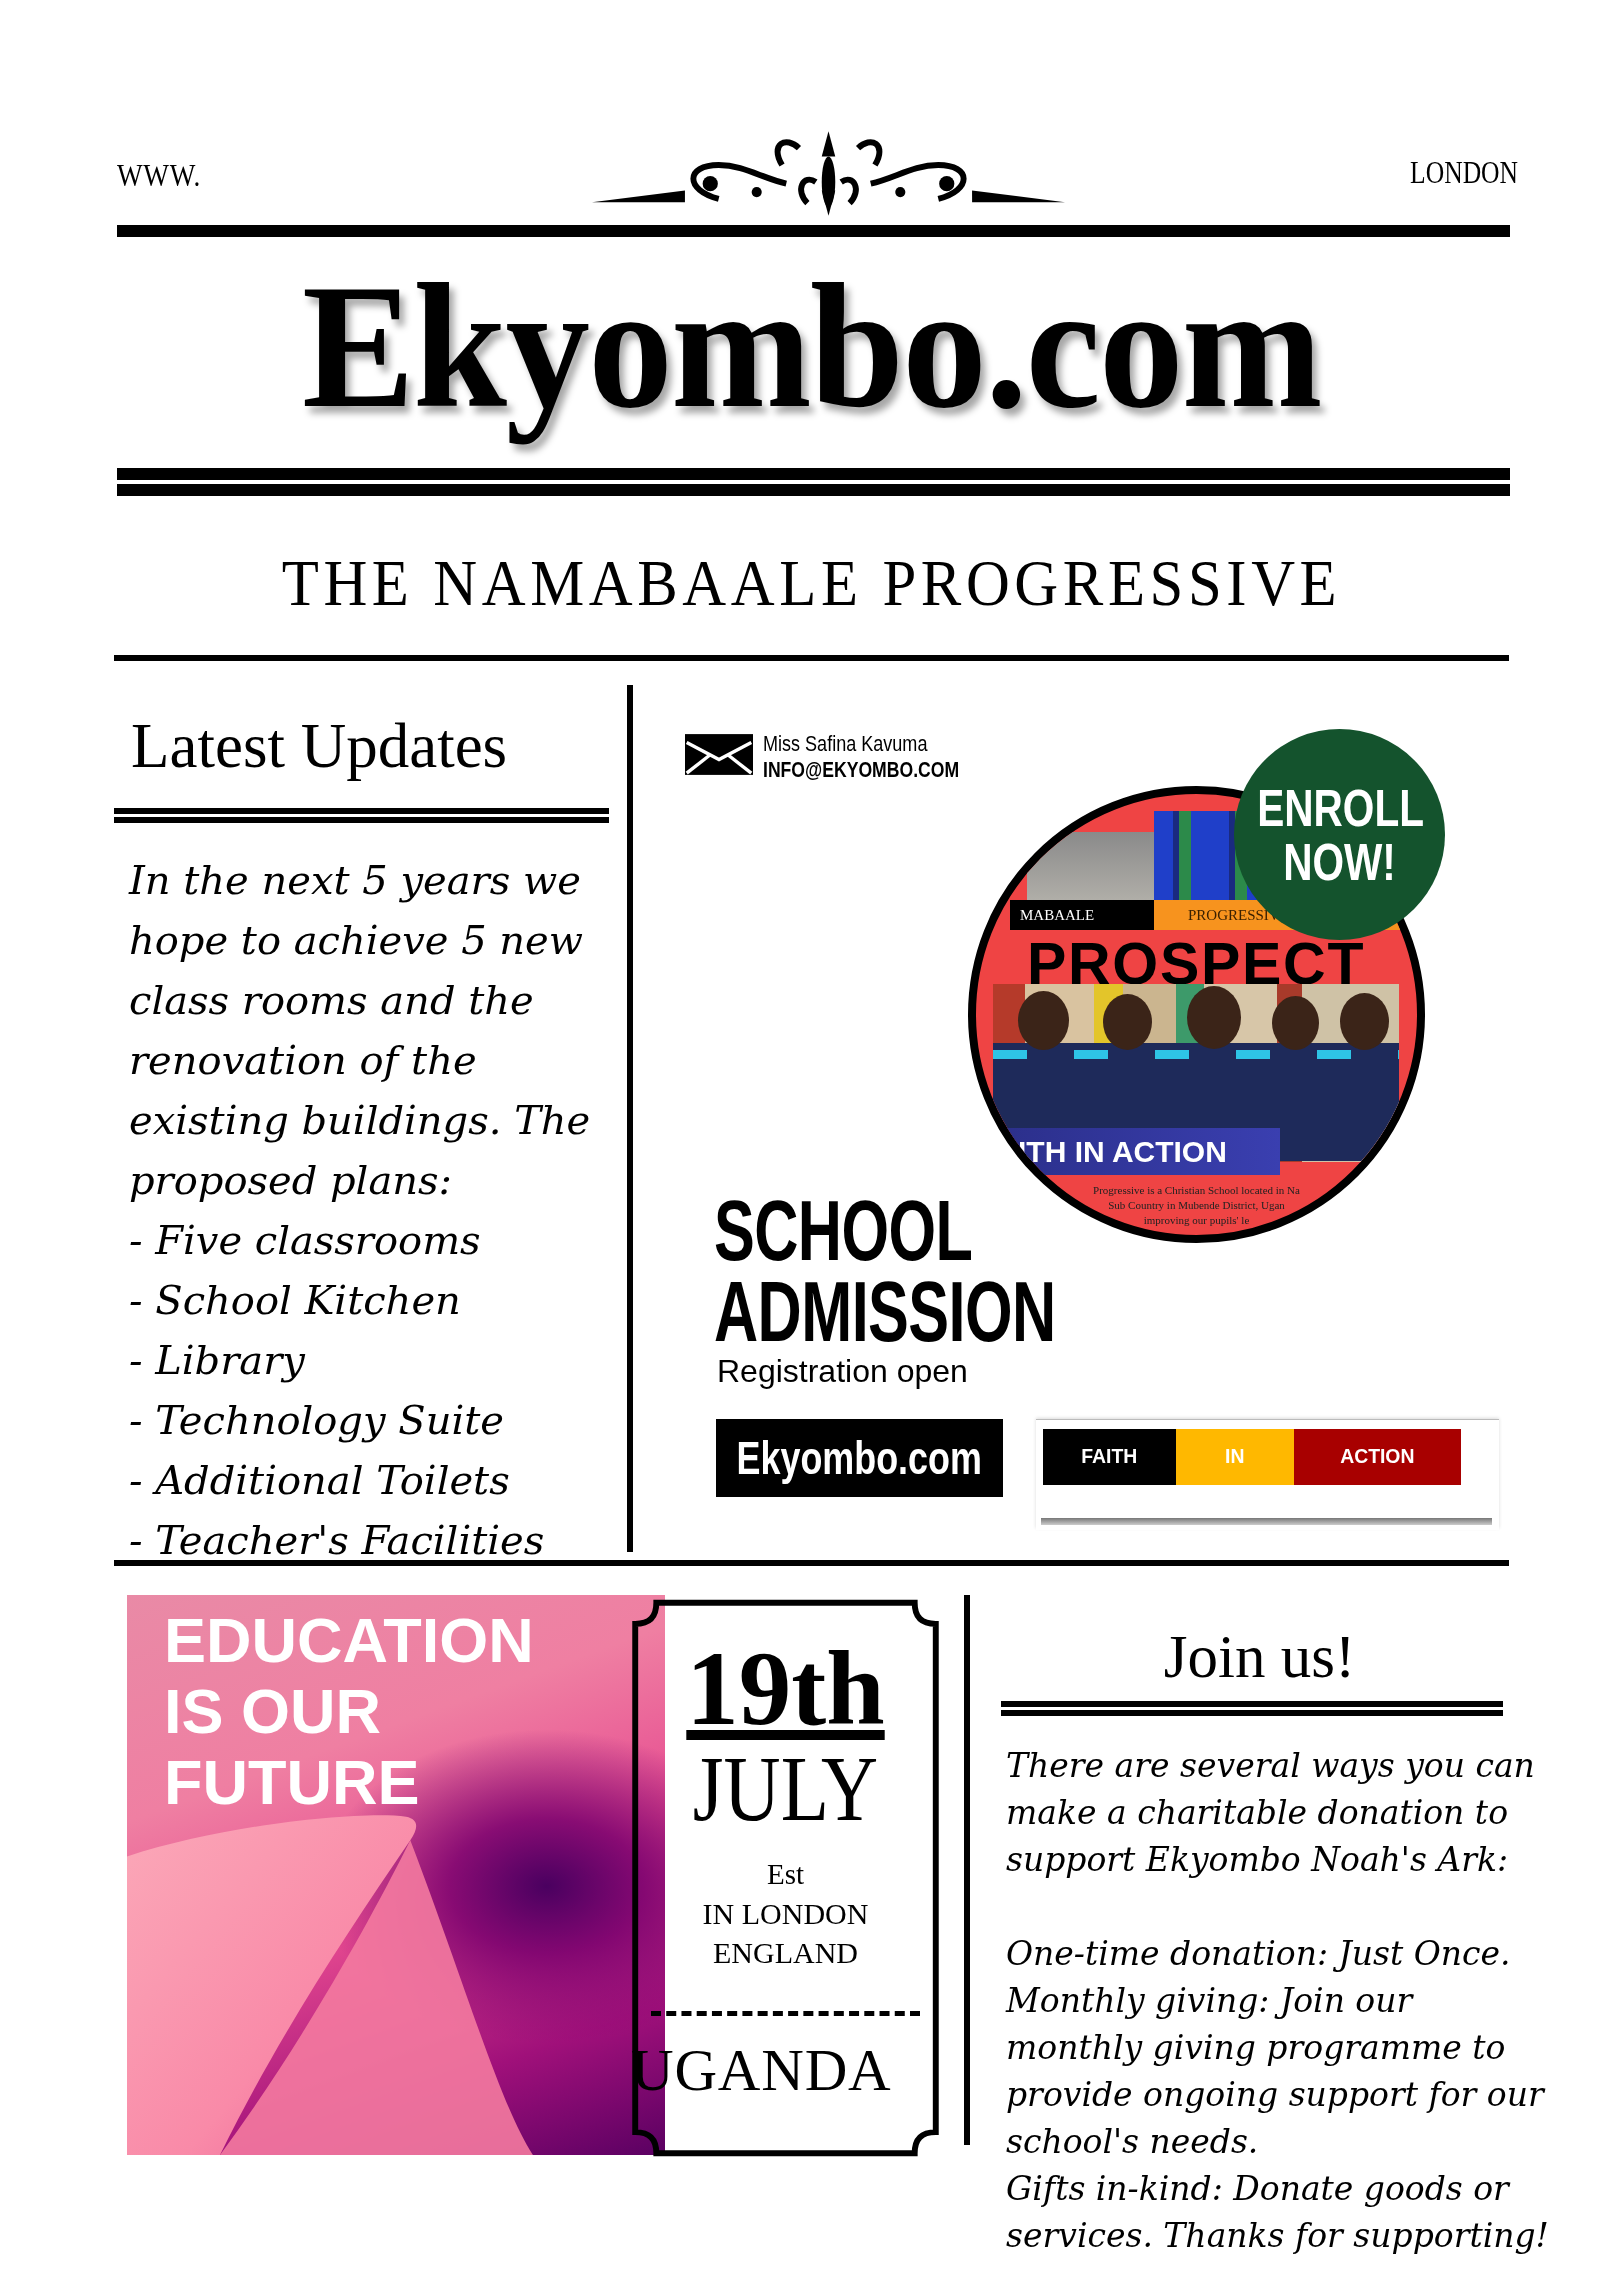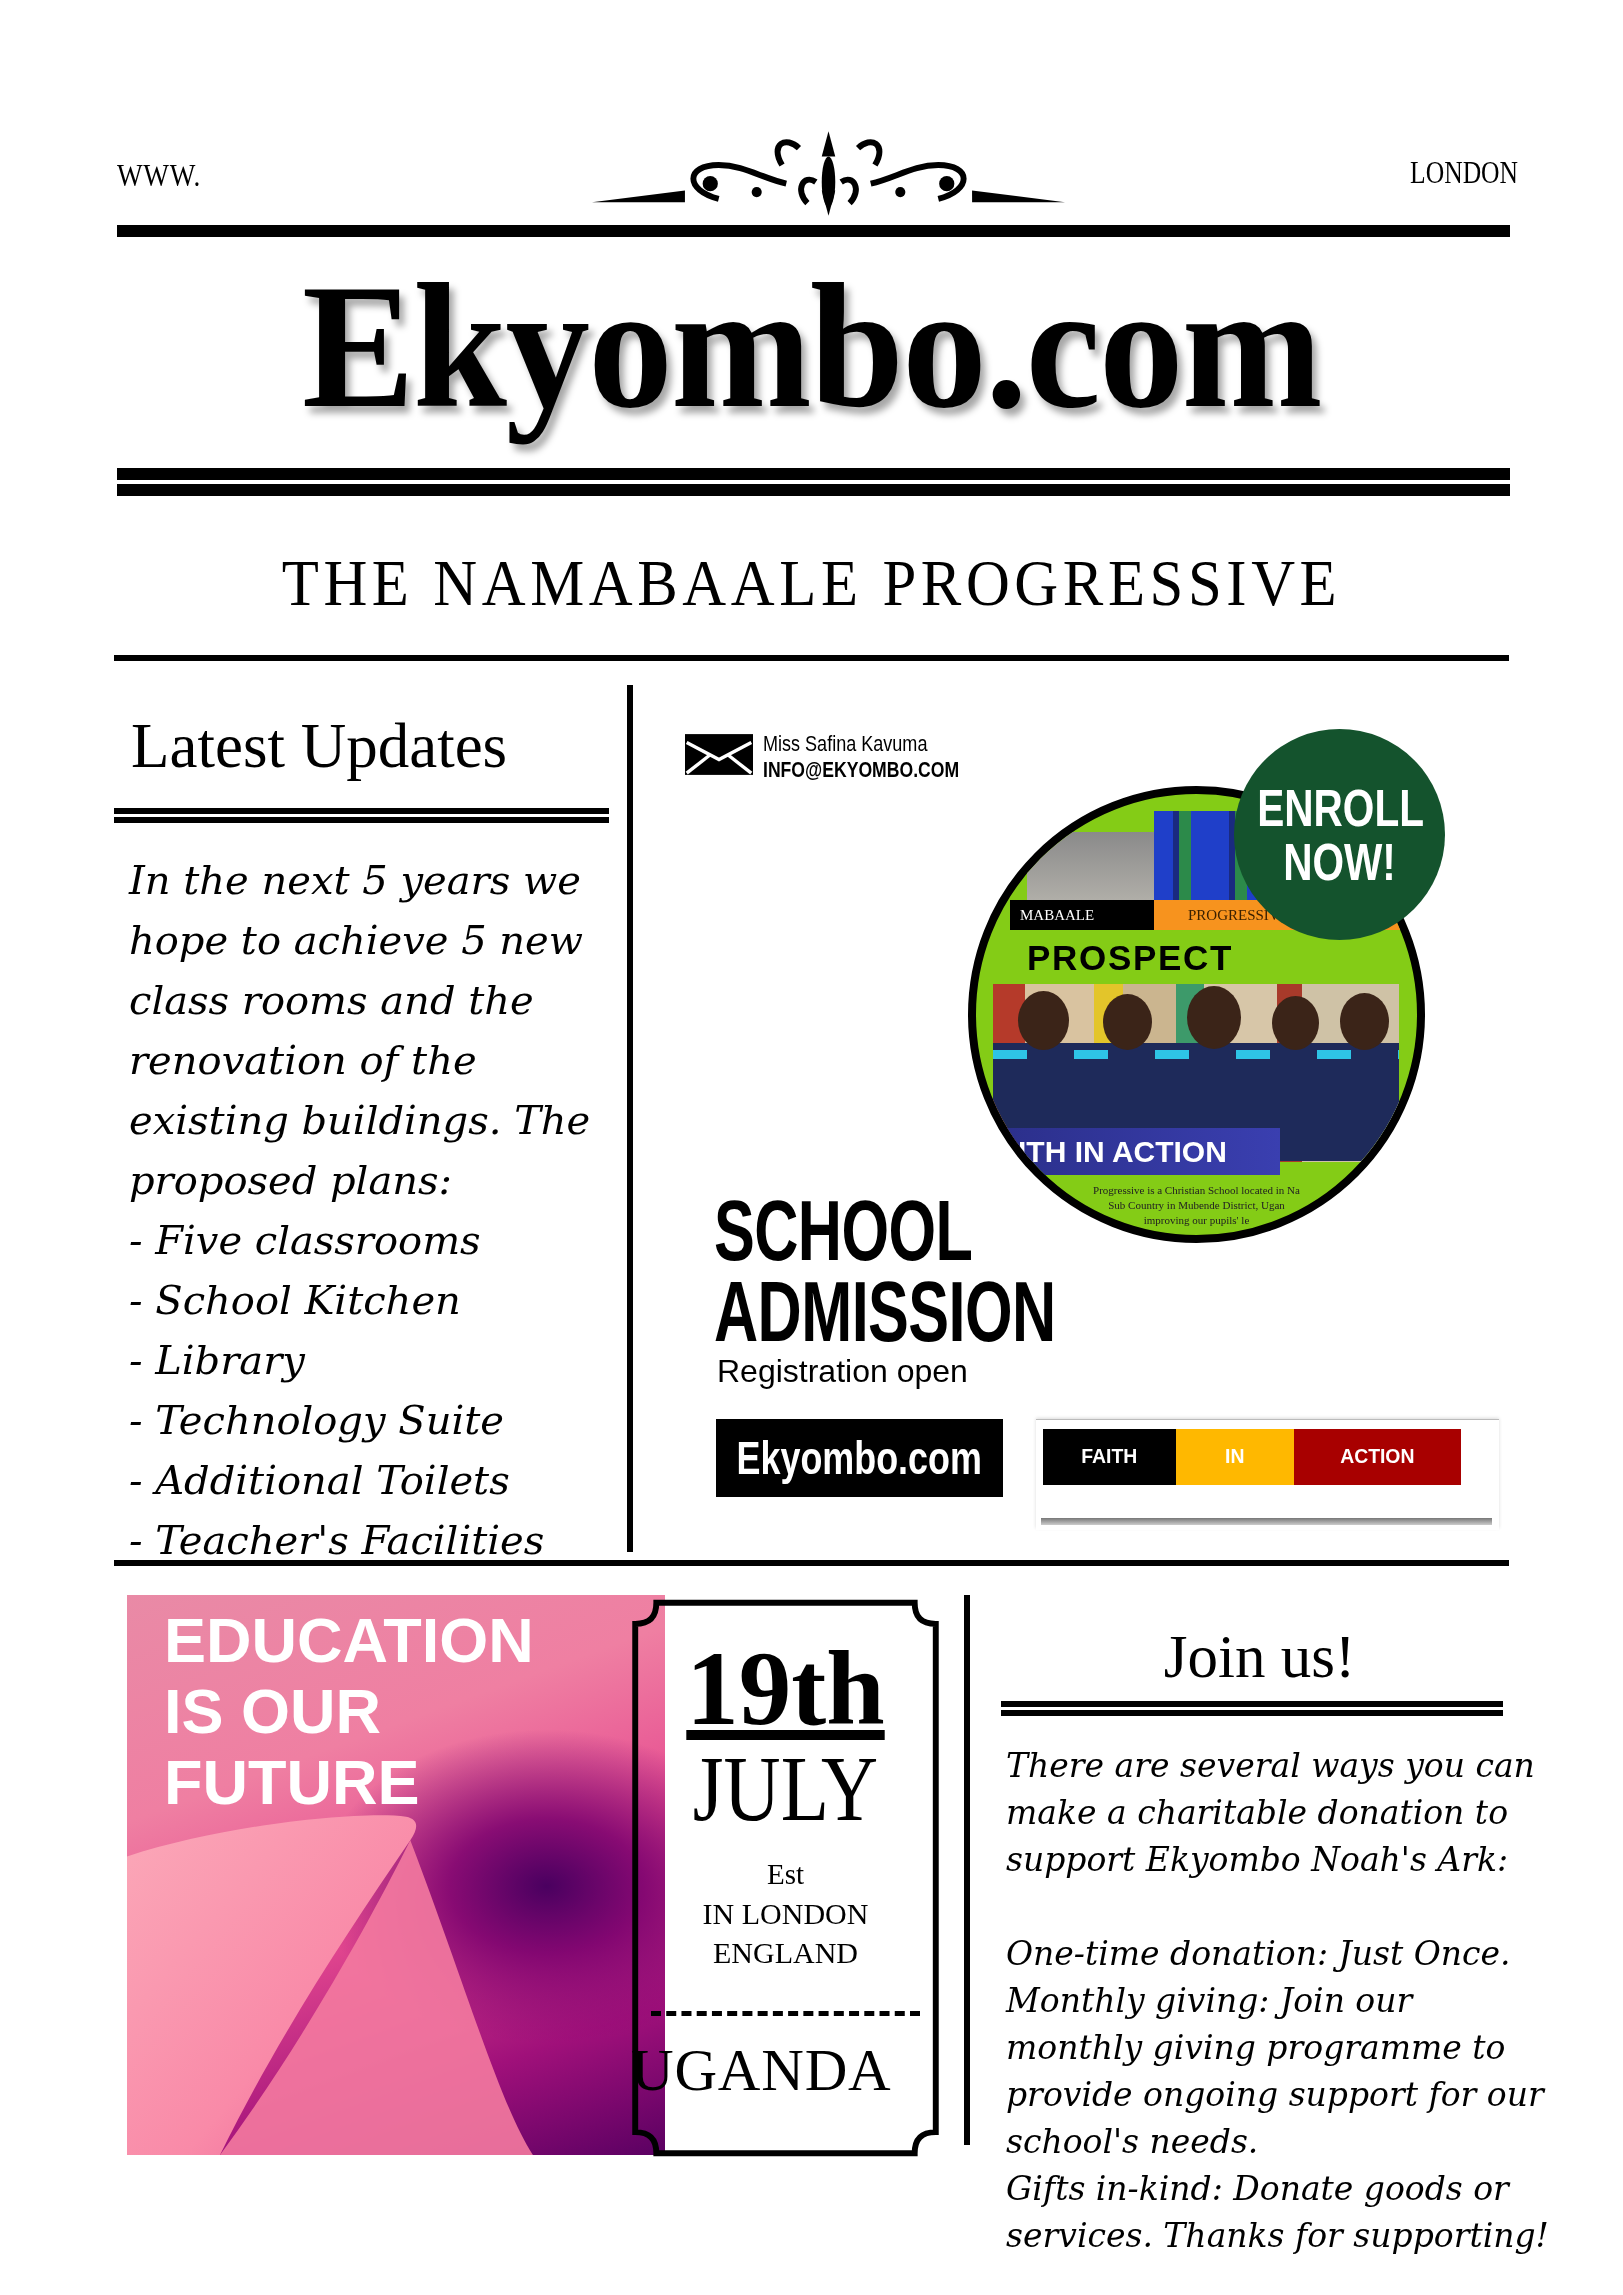--- a/index.html
+++ b/index.html
@@ -22,21 +22,21 @@
   
   .h-latest { left:131px; top:710px; font-size:63px; }
   .updates-body { left:129px; top:850px; width:507px; font-size:40px; line-height:60px; font-style:italic; }
   .updates-body div { white-space:nowrap; }
 
   
   .env { left:685px; top:734px; width:68px; height:41px; }
   .contact-name { left:763px; top:731px; font-size:22px; transform:scaleX(0.82); transform-origin:left top; }
   .contact-email { left:763px; top:757px; font-size:22px; font-weight:bold; transform:scaleX(0.8); transform-origin:left top; }
 
-  .photo-circle { left:968px; top:786px; width:457px; height:457px; border-radius:50%; border:8.5px solid #000; overflow:hidden; background:#84cc16; box-sizing:border-box;text-decoration:underline; }
+  .photo-circle { left:968px; top:786px; width:457px; height:457px; border-radius:50%; border:8.5px solid #000; overflow:hidden; background:#ef4444; box-sizing:border-box;text-decoration:underline; }
   .enroll { left:1234px; top:729px; width:211px; height:211px; border-radius:50%; background:#14532d; color:#fff; text-align:center;
             font-weight:bold; font-size:52px; line-height:54px; display:flex; flex-direction:column; justify-content:center; }
   .enroll span { display:block; transform:scaleX(0.78); }
 
   .school-adm { left:714px; top:1190px; font-size:85px; font-weight:bold; line-height:81px; transform:scaleX(0.72); transform-origin:left top; letter-spacing:-0.8px; }
   .reg-open { left:717px; top:1353px; font-size:32px; }
   .brand-box { left:716px; top:1419px; width:287px; height:78px; background:#000; color:#fff; display:flex; align-items:center; justify-content:center; }
   .brand-box span { font-size:46px; font-weight:bold; transform:scaleX(0.78); display:inline-block; }
   .fia-wrap { left:1036px; top:1419px; width:463px; height:110px; border-top:1.7px solid #bbb; box-shadow: 0 -0.8px 3.4px rgba(0,0,0,0.15); }
   .fia-bar { position:absolute; left:6.8px; top:8.5px; width:450px; height:56px; display:flex; }
@@ -132,21 +132,21 @@
 <div class="abs contact-name cond">Miss Safina Kavuma</div>
 <div class="abs contact-email cond">INFO@EKYOMBO.COM</div>
 
 <div class="abs photo-circle">
   <div style="position:absolute; left:0; top:0; width:100%; height:100%;">
 
     <div style="position:absolute; left:51px; top:38px; width:127px; height:68px; background:linear-gradient(#8a8a8a,#b0aea8);"></div>
     <div style="position:absolute; left:178px; top:17px; width:220px; height:89px; background:repeating-linear-gradient(90deg,#1f3fc9 0 18.6px,#1a2a80 18.6px 25px,#2c8a4a 25px 37px,#1f3fc9 37px 56px);"></div>
     <div class="lserif" style="position:absolute; left:34px; top:106px; width:144px; height:30px; background:#000; color:#fff; font-size:15px; line-height:30px; padding-left:10px; box-sizing:border-box;">MABAALE</div>
     <div class="lserif" style="position:absolute; left:178px; top:106px; width:254px; height:30px; background:#f7931e; color:#3a2000; font-size:15px; line-height:30px; padding-left:34px; box-sizing:border-box;">PROGRESSIVE</div>
-    <div class="sans" style="position:absolute; left:51px; top:144px; font-size:35px; font-weight:900; letter-spacing:1.7px;">PROSPECT</div>
+    <div class="sans" style="position:absolute; left:51px; top:136px; font-size:59px; font-weight:900; letter-spacing:1.7px;">PROSPECT</div>
 
     <div style="position:absolute; left:17px; top:190px; width:406px; height:178px; background:linear-gradient(90deg,#b53a2a 0 8%, #d9c3a0 8% 25%, #e3c52a 25% 32%, #cbb58f 32% 45%, #3d9a6a 45% 52%, #d7c6a8 52% 70%, #a83a2a 70% 76%, #cfc2a6 76%);">
       <div style="position:absolute; left:0; top:59px; width:100%; height:118px; background:#1e2a5a;"></div>
       <div style="position:absolute; left:25px; top:6.8px; width:51px; height:59px; border-radius:50%; background:#3b2418;"></div>
       <div style="position:absolute; left:110px; top:10px; width:49px; height:56px; border-radius:50%; background:#3b2418;"></div>
       <div style="position:absolute; left:194px; top:1.7px; width:54px; height:63px; border-radius:50%; background:#3b2418;"></div>
       <div style="position:absolute; left:279px; top:12px; width:47px; height:54px; border-radius:50%; background:#3b2418;"></div>
       <div style="position:absolute; left:347px; top:8.5px; width:49px; height:57px; border-radius:50%; background:#3b2418;"></div>
       <div style="position:absolute; left:0; top:66px; width:100%; height:8.5px; background:repeating-linear-gradient(90deg,#2ec4e6 0 34px,transparent 34px 81px);"></div>
     </div>

